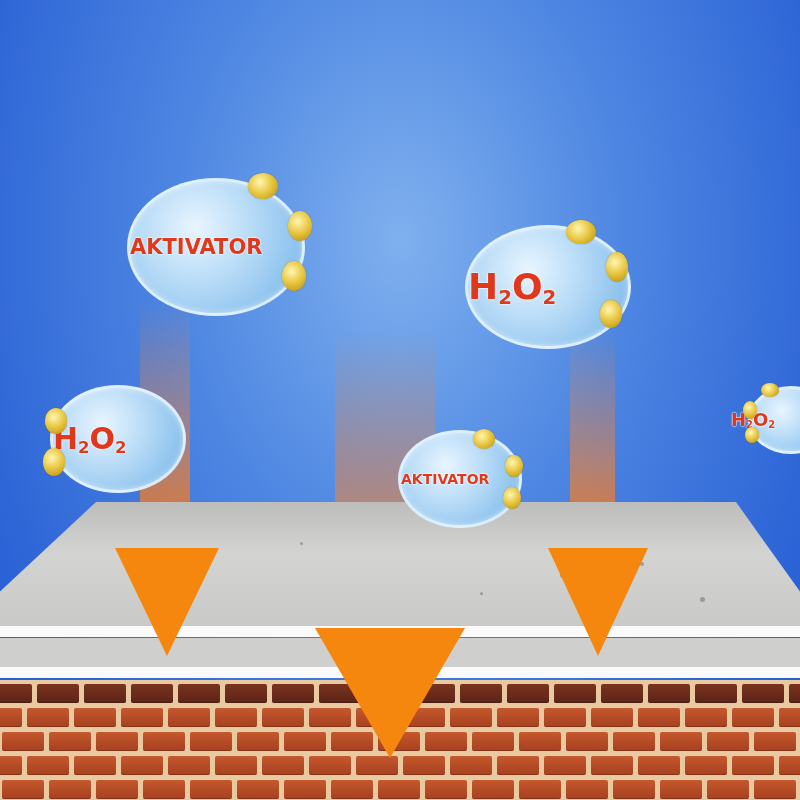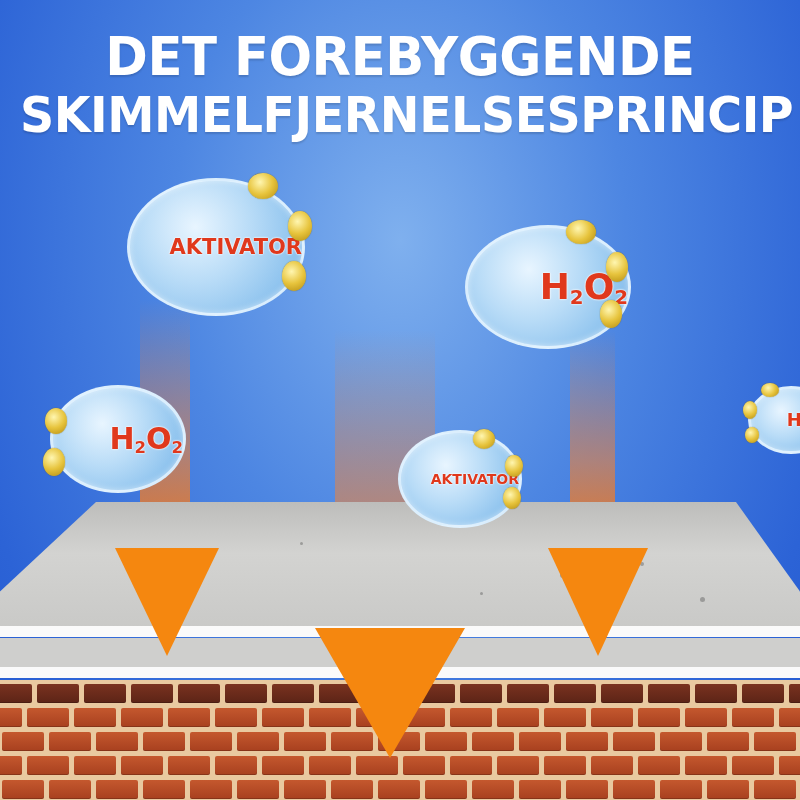--- a/index.html
+++ b/index.html
@@ -25,37 +25,33 @@
     background:linear-gradient(180deg,#c4582e,#a8401f);box-shadow:inset 0 -1px 0 rgba(0,0,0,0.2);}
   .toprow .brick{background:linear-gradient(180deg,#7a3220,#5c2416);}
   
   .beam{position:absolute;background:linear-gradient(180deg,rgba(255,140,60,0) 0%,rgba(255,130,40,0.55) 60%,rgba(250,120,20,0.9) 100%);}
   .arrowhead{position:absolute;width:0;height:0;border-left-style:solid;border-right-style:solid;
     border-top-style:solid;border-left-color:transparent;border-right-color:transparent;border-top-color:#f5870f;}
   
   .bubble{position:absolute;border-radius:50%;
     background:radial-gradient(circle at 38% 35%, #e8f5ff 0%, #b9dcf7 40%, #8ec3ee 75%, #6da7e3 100%);
     border:3px solid rgba(230,245,255,0.85);box-shadow:0 0 6px rgba(255,255,255,0.5) inset;
-    display:flex;align-items:center;justify-content:flex-end;}
+    display:flex;align-items:center;justify-content:flex-start;}
   .bubble .lbl{color:#e0381c;font-weight:900;text-shadow:0 0 2px #fff,0 0 2px #fff;
     font-family:"DejaVu Sans","Liberation Sans",sans-serif;}
   .bubble .lbl sub{font-size:55%;vertical-align:-20%;}
   .bead{position:absolute;border-radius:50%;
     background:radial-gradient(circle at 40% 35%,#fff6b0 0%,#e7c43d 50%,#b58d10 100%);
     box-shadow:0 0 1px #7a5c00;}
 </style>
 </head>
 <body>
 
 <div class="scene">
 
-  <div class="title">
-    <span class="line">DET FOREBYGGENDE</span>
-    <span class="line line2">SKIMMELFJERNELSESPRINCIP</span>
-  </div>
 
   <div class="beam" style="left:140px;top:300px;width:50px;height:250px;"></div>
   <div class="beam" style="left:335px;top:330px;width:100px;height:300px;"></div>
   <div class="beam" style="left:570px;top:330px;width:45px;height:220px;"></div>
 
   <div class="slab">
     <div class="speck" style="left:560px;top:70px;width:6px;height:6px;"></div>
     <div class="speck" style="left:640px;top:60px;width:4px;height:4px;"></div>
     <div class="speck" style="left:480px;top:90px;width:3px;height:3px;"></div>
     <div class="speck" style="left:700px;top:95px;width:5px;height:5px;"></div>

